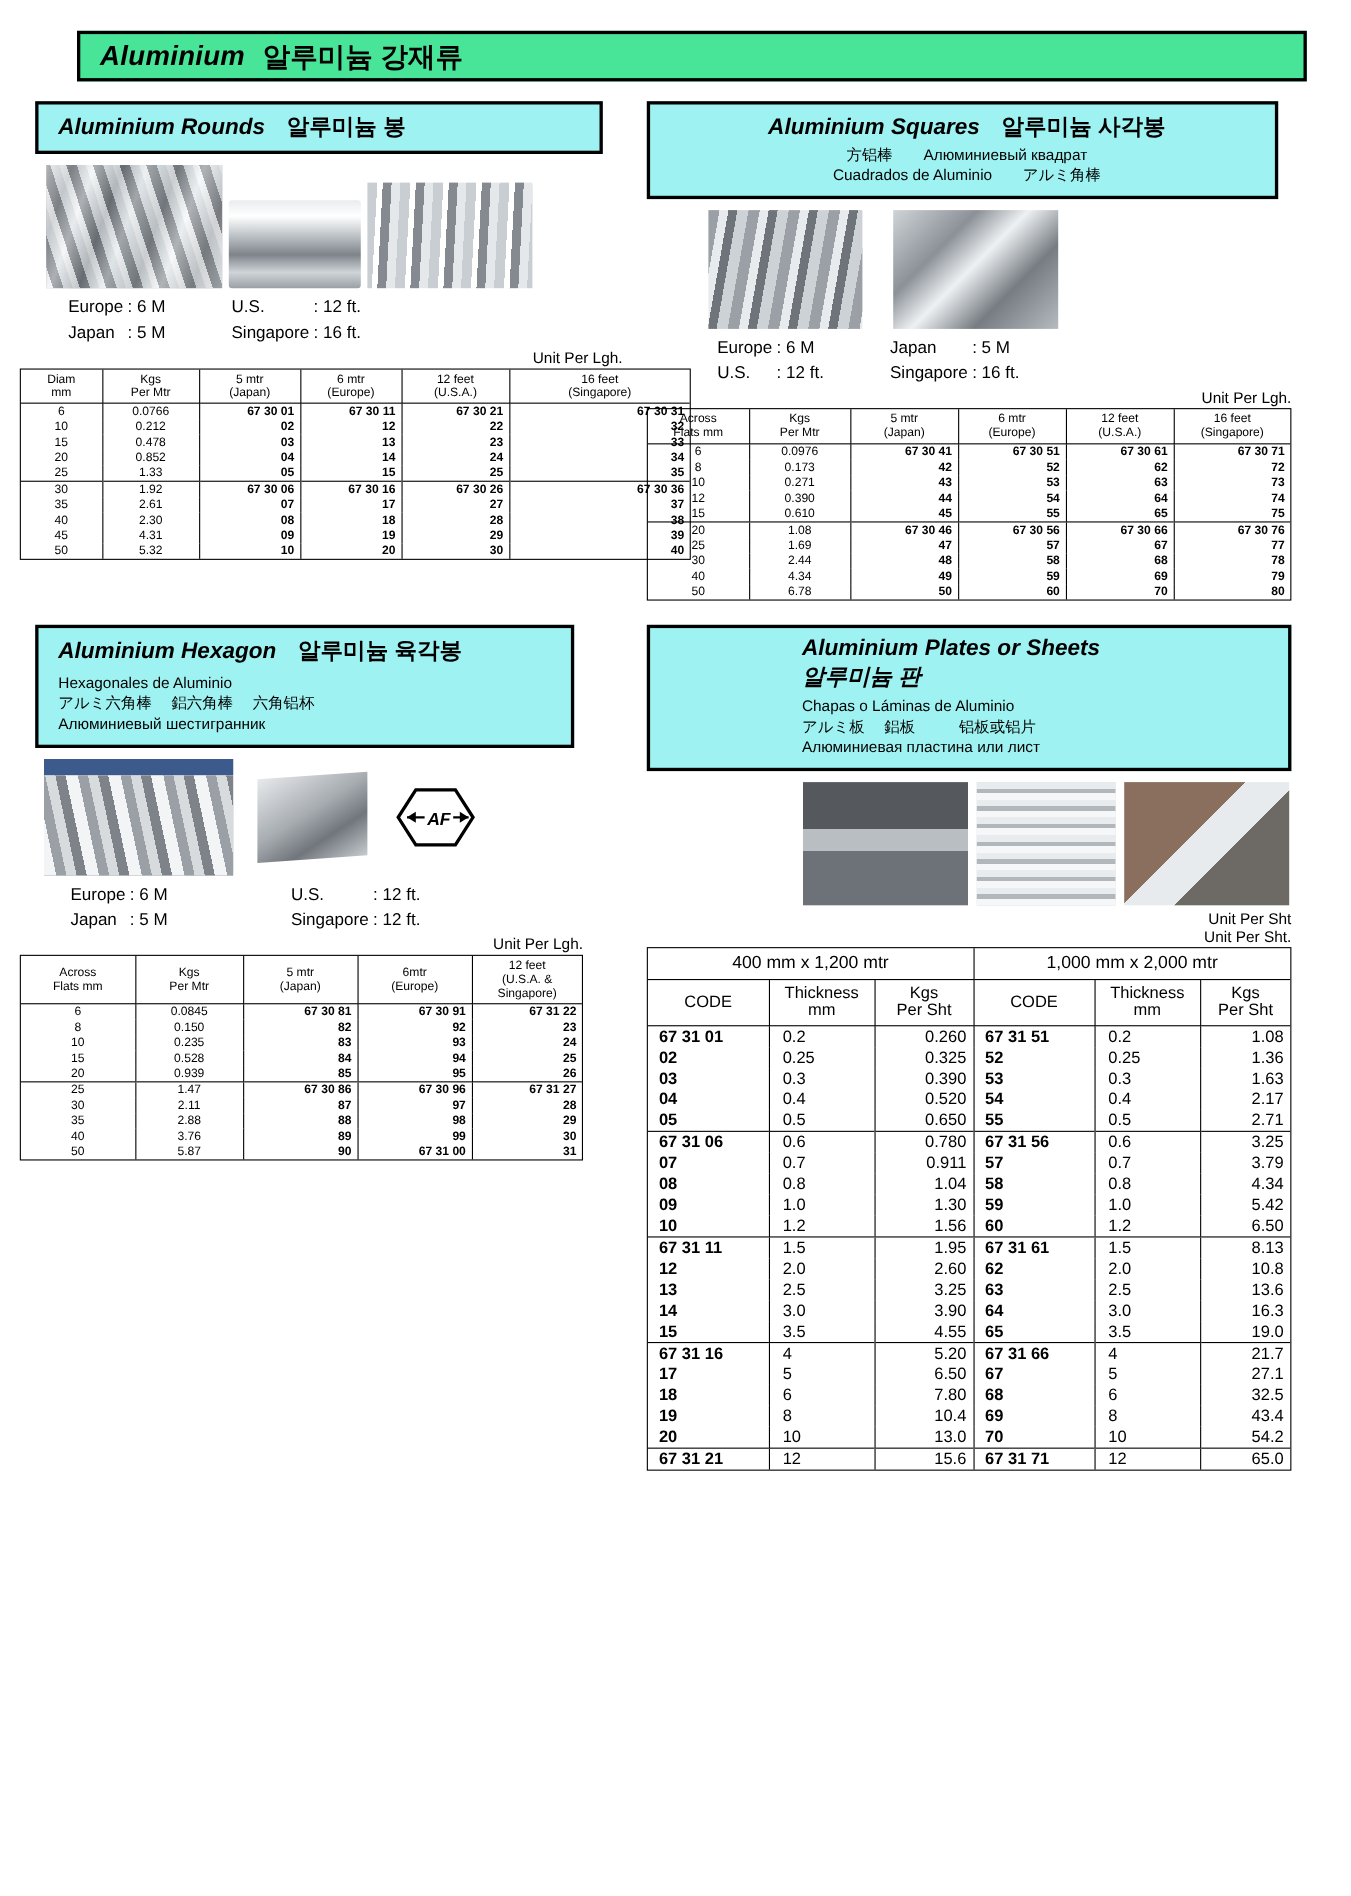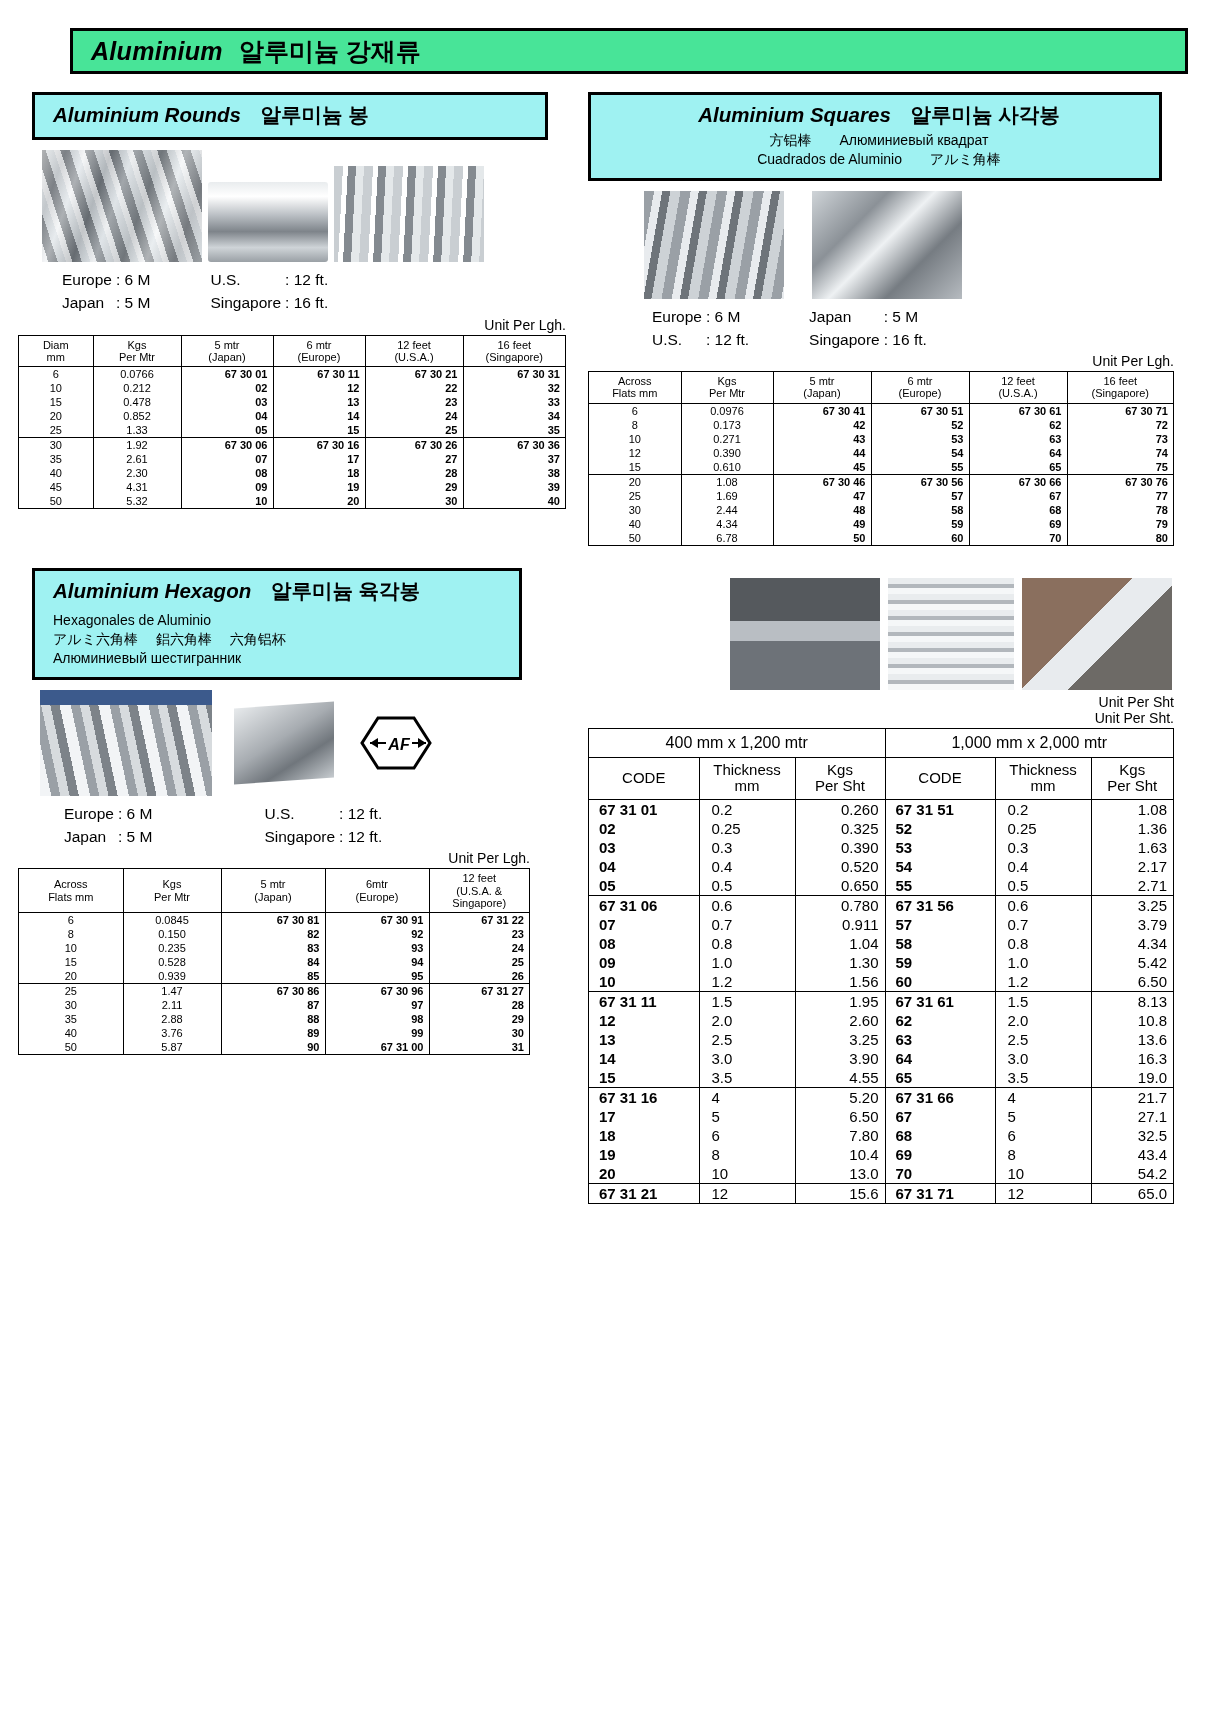--- a/index.html
+++ b/index.html
@@ -175,21 +175,21 @@
             <td class="gap"></td>
             <td class="lab">Singapore</td>
             <td>: 16 ft.</td>
           </tr>
         </tbody>
           </table>
       </div>
 
       <div class="unit-lgh" style="width:548px;">Unit Per Lgh.</div>
 
-      <div class="tbl-wrap" style="width:548px;">
+      <div class="tbl-wrap" style="width:610px;">
         <table class="dt">
           <thead>
               <tr>
             <th style="width:74px;">Diam<br>mm</th>
             <th style="width:88px;">Kgs<br>Per Mtr</th>
             <th style="width:92px;">5 mtr<br>(Japan)</th>
             <th style="width:92px;">6 mtr<br>(Europe)</th>
             <th style="width:98px;">12 feet<br>(U.S.A.)</th>
             <th>16 feet<br>(Singapore)</th>
           </tr>
@@ -563,20 +563,33 @@
                 <td class="code">90</td>
                 <td class="code">67 31 00</td>
                 <td class="code">31</td>
               </tr>
             </tbody>
         </table>
       </div>
     </div>
 
     <div class="colR">
+      <div class="hdr-box" style="width:586px;">
+        <div class="hdr-title" style="padding-left:120px;">Aluminium Plates or Sheets</div>
+        <div class="hdr-title" style="padding-left:120px;">알루미늄 판</div>
+        <div class="hdr-sub" style="padding-left:120px; margin-top:3px;">
+          <div>Chapas o Láminas de Aluminio</div>
+          <div>
+            <span>アルミ板</span>
+            <span style="margin-left:14px;">鋁板</span>
+            <span style="margin-left:36px;">铝板或铝片</span>
+          </div>
+          <div>Алюминиевая пластина или лист</div>
+        </div>
+      </div>
 
       <div class="photos" style="margin-left:142px; gap:8px;">
         <div class="ph ph-plate1"></div>
         <div class="ph ph-plate2"></div>
         <div class="ph ph-plate3"></div>
       </div>
 
       <div class="unit-sht" style="width:586px; margin-top:2px;">Unit Per Sht</div>
       <div class="unit-sht" style="width:586px; margin-bottom:2px;">Unit Per Sht.</div>
 

